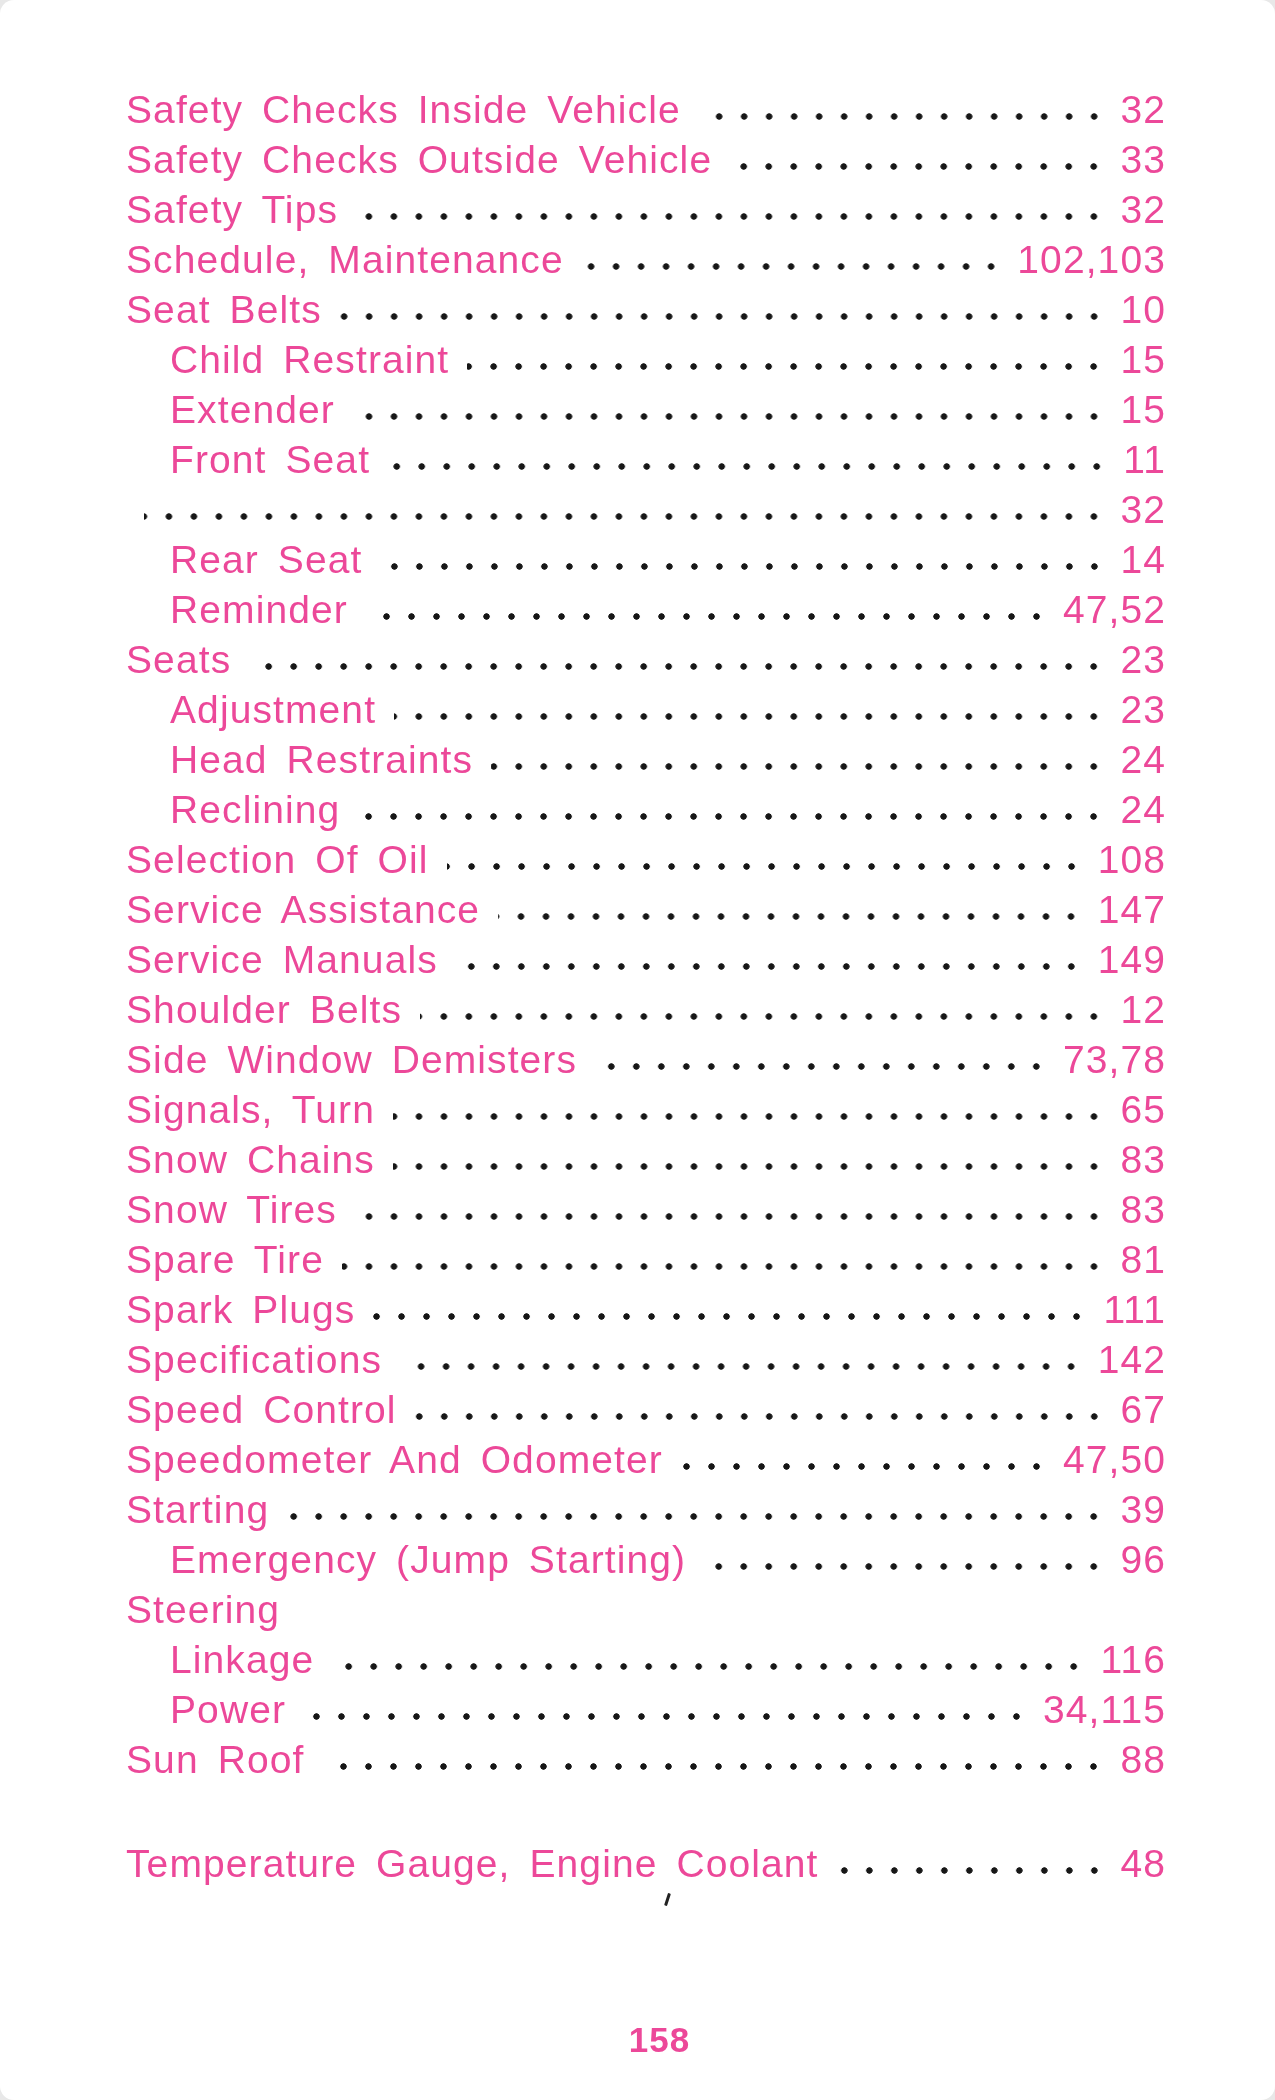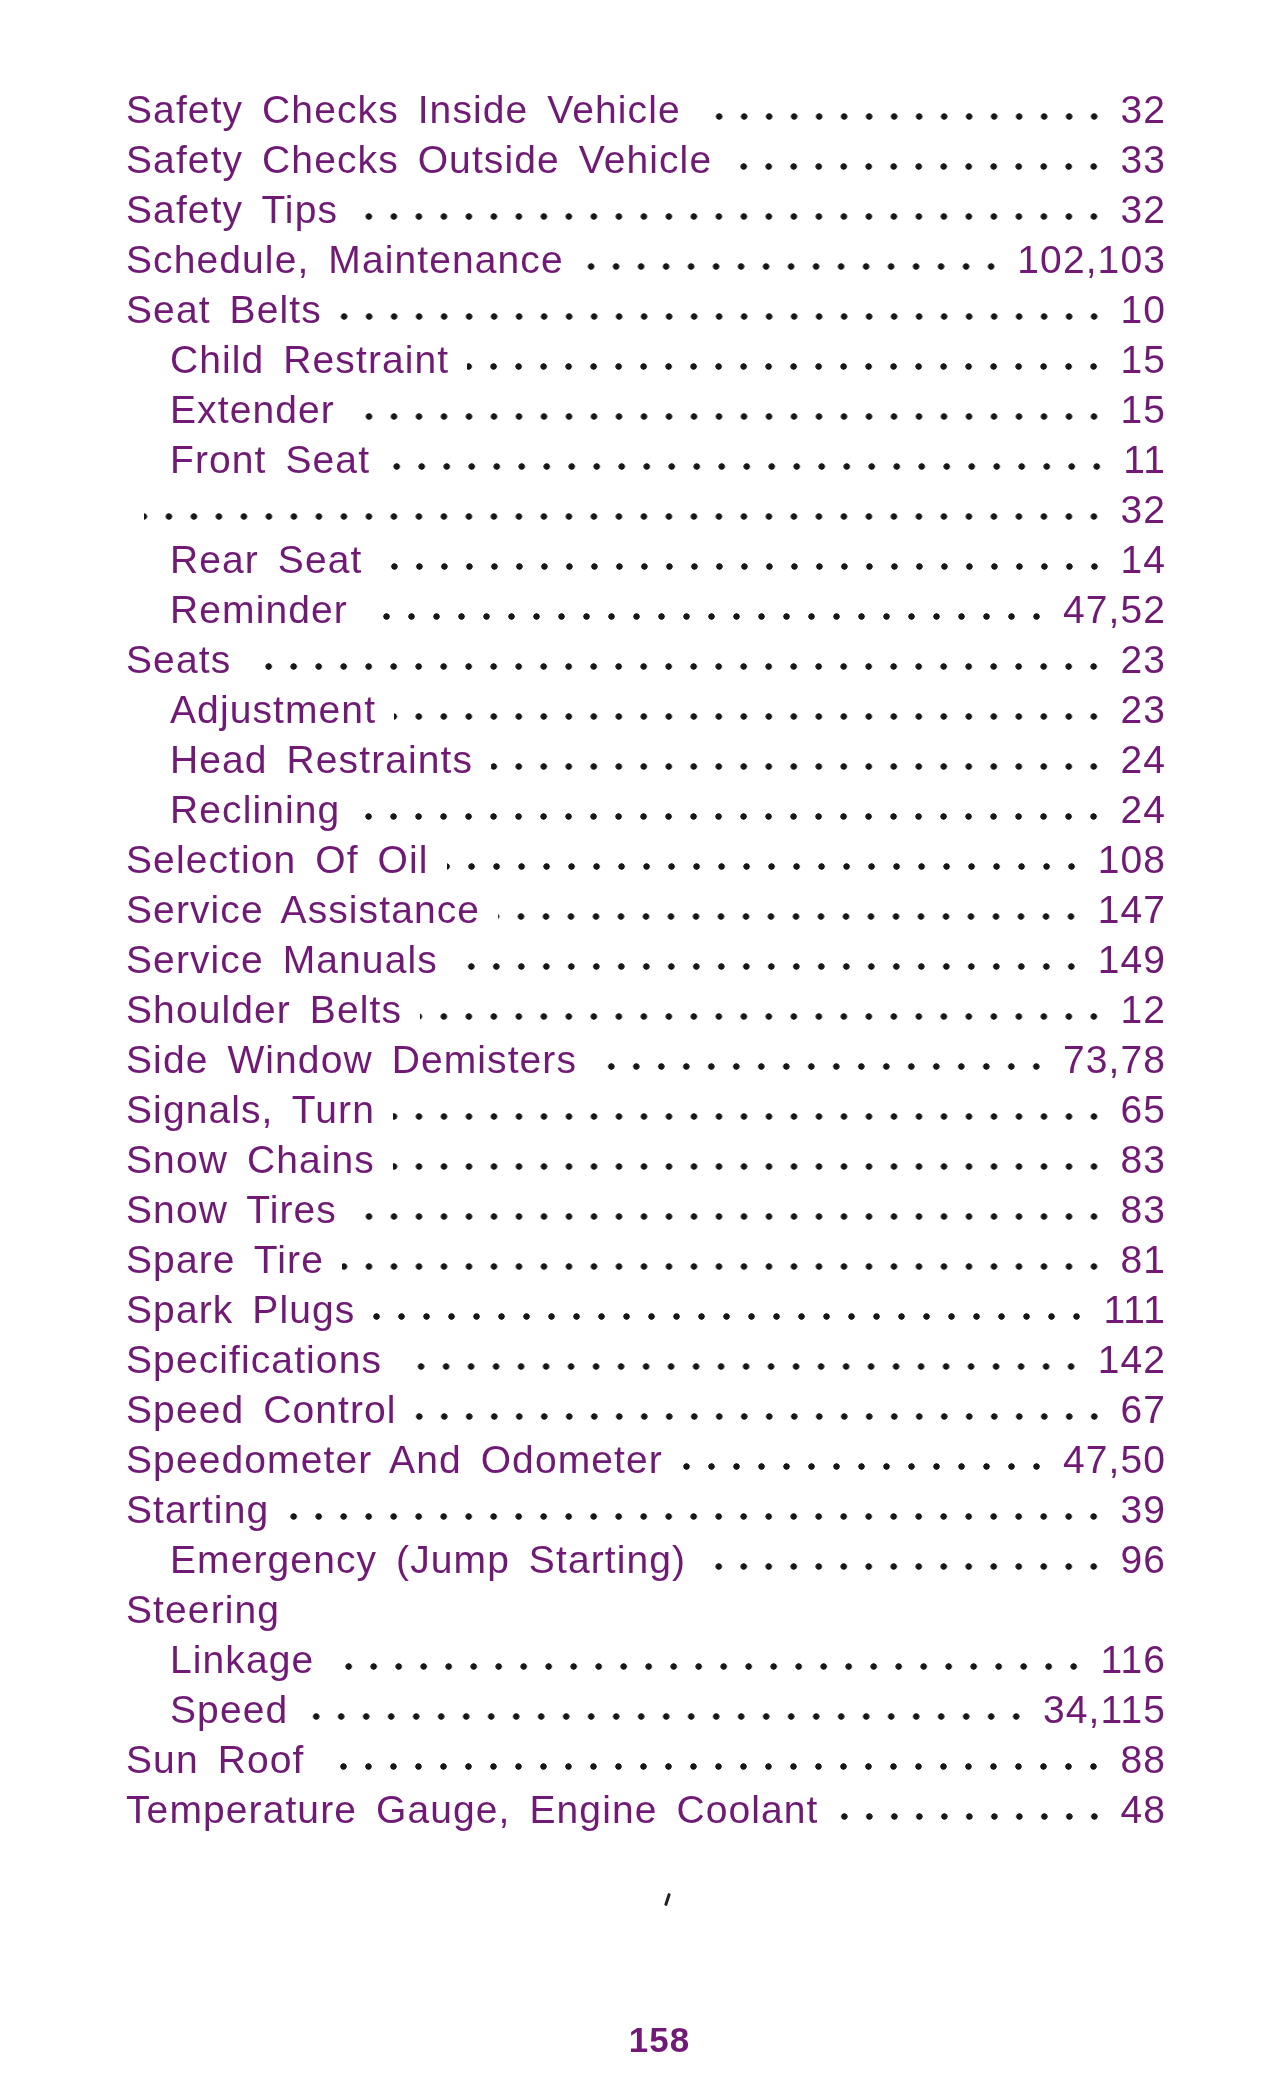--- a/index.html
+++ b/index.html
@@ -6,22 +6,23 @@
     margin: 0;
     padding: 0;
     background: #e8e8e8;
   }
   .page {
     position: relative;
     width: 1275px;
     height: 2100px;
     background: #ffffff;
     font-family: "Liberation Sans", sans-serif;
-    color: #701a75;
+    color: #ec4899;
     overflow: hidden;
+    border-radius: 14px;
   }
   .index-list {
     position: absolute;
     left: 126px;
     top: 85px;
     width: 1040px;
   }
   .row {
     display: flex;
     align-items: stretch;
@@ -30,20 +31,21 @@
     font-size: 39px;
     letter-spacing: 1.1px;
     word-spacing: 7px;
     white-space: nowrap;
   }
   .row.level1 .label {
     padding-left: 44px;
     text-align: right;
   }
   .row.gap {
+    margin-top: 54px;
   }
   .label {
     flex: 0 0 auto;
   }
   .leader {
     flex: 1 1 auto;
     margin-left: 18px;
     margin-right: 10px;
     background-image: radial-gradient(circle, #161616 2.9px, rgba(22,22,22,0) 3.5px);
     background-size: 25px 11px;
@@ -240,21 +242,21 @@
     <span class="label">Steering</span>
     <span class="leader"></span>
     <span class="page-num"></span>
   </div>
       <div class="row level1">
     <span class="label">Linkage</span>
     <span class="leader"></span>
     <span class="page-num">116</span>
   </div>
       <div class="row level1">
-    <span class="label">Speed</span>
+    <span class="label">Power</span>
     <span class="leader"></span>
     <span class="page-num">34,115</span>
   </div>
       <div class="row">
     <span class="label">Sun Roof</span>
     <span class="leader"></span>
     <span class="page-num">88</span>
   </div>
       <div class="row gap">
     <span class="label">Temperature Gauge, Engine Coolant</span>

